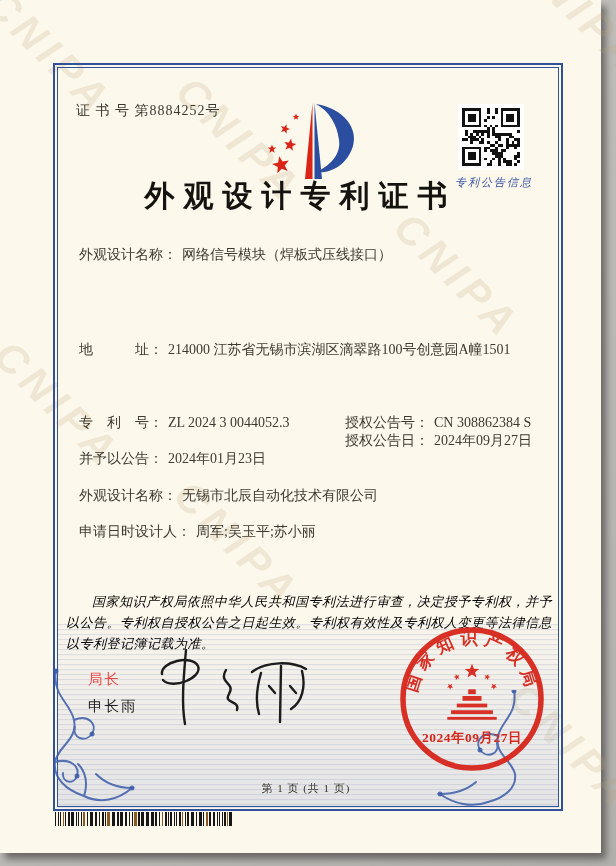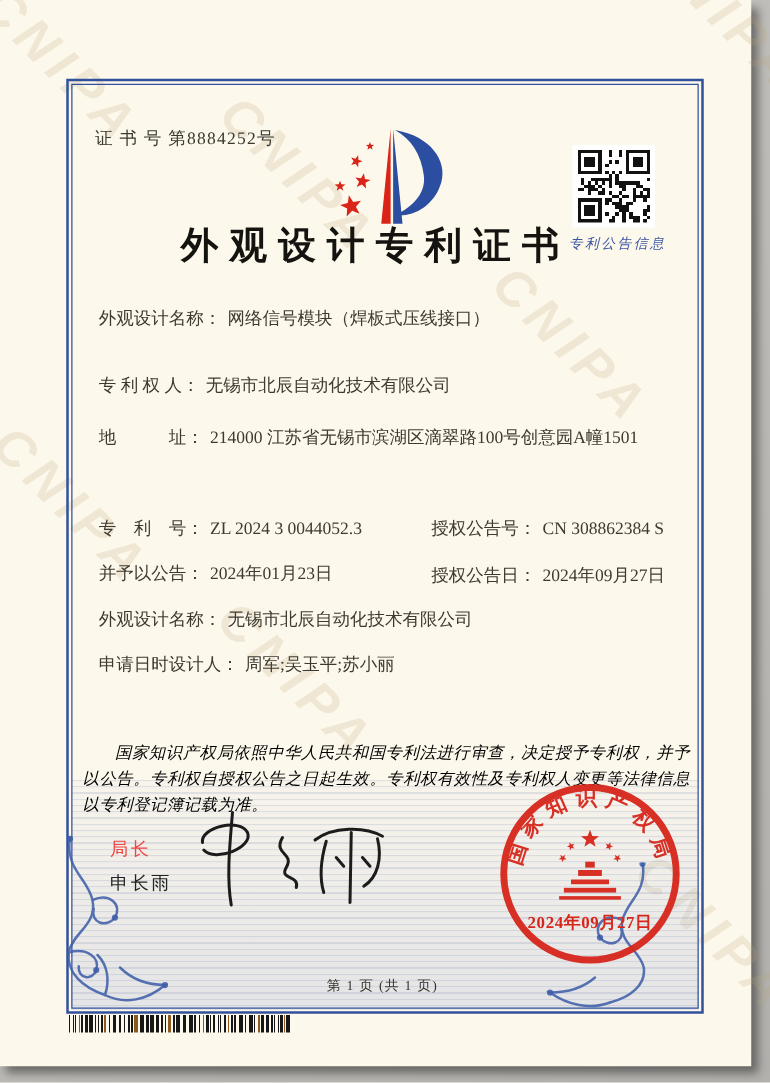--- a/index.html
+++ b/index.html
@@ -36,21 +36,21 @@
         rgba(96,114,170,.16) 0px, rgba(96,114,170,.16) 1px,
         rgba(210,218,238,.12) 1px, rgba(210,218,238,.12) 2px,
         rgba(96,114,170,0) 2px, rgba(96,114,170,0) 5px),
       linear-gradient(180deg, rgba(170,182,214,.05), rgba(170,182,214,.30));
   }
   .cert-no{
     position:absolute;left:76px;top:102px;font-size:14px;color:#3a382f;
     letter-spacing:1px;z-index:4;
   }
   .logo{position:absolute;left:260px;top:99px;width:102px;height:84px;z-index:4;}
-  .qr-block{position:absolute;left:455px;top:116px;width:72px;z-index:4;text-align:left;}
+  .qr-block{position:absolute;left:455px;top:104px;width:72px;z-index:4;text-align:left;}
   .qr-box{width:58px;height:58px;background:#fff;padding:4px;margin:0 auto;}
   .qr-caption{
     margin-top:5px;font-size:11px;color:#3a55a3;font-style:italic;
     letter-spacing:2px;white-space:nowrap;
   }
   .title{
     position:absolute;left:0;top:176px;width:100%;margin:0;text-align:center;
     font-size:30px;font-weight:bold;color:#15130f;letter-spacing:9px;z-index:4;
   }
   .row{position:absolute;left:79px;font-size:14px;color:#3e3a31;z-index:4;white-space:nowrap;}
@@ -264,36 +264,33 @@
         </svg>
     </div>
     <div class="qr-caption">专利公告信息</div>
   </div>
 
   <h1 class="title">外观设计专利证书</h1>
 
   <div class="row" style="top:246px">
     <span class="lbl">外观设计名称：</span><span class="val">网络信号模块（焊板式压线接口）</span>
   </div>
-  <div class="row" style="top:300px">
-    <span class="lbl">专 利 权 人：</span><span class="val">无锡市北辰自动化技术有限公司</span>
-  </div>
   <div class="row" style="top:341px">
     <span class="lbl">地　　　址：</span><span class="val">214000 江苏省无锡市滨湖区滴翠路100号创意园A幢1501</span>
   </div>
   <div class="row" style="top:414px">
     <span class="lbl">专　利　号：</span><span class="val">ZL 2024 3 0044052.3</span>
   </div>
   <div class="row2" style="top:414px">
     <span class="lbl">授权公告号：</span><span class="val">CN 308862384 S</span>
   </div>
   <div class="row" style="top:450px">
     <span class="lbl">并予以公告：</span><span class="val">2024年01月23日</span>
   </div>
-  <div class="row2" style="top:452px">
+  <div class="row2" style="top:432px">
     <span class="lbl">授权公告日：</span><span class="val">2024年09月27日</span>
   </div>
   <div class="row" style="top:487px">
     <span class="lbl">外观设计名称：</span><span class="val">无锡市北辰自动化技术有限公司</span>
   </div>
   <div class="row" style="top:523px">
     <span class="lbl">申请日时设计人：</span><span class="val">周军;吴玉平;苏小丽</span>
   </div>
 
   <p class="legal">国家知识产权局依照中华人民共和国专利法进行审查，决定授予专利权，并予以公告。专利权自授权公告之日起生效。专利权有效性及专利权人变更等法律信息以专利登记簿记载为准。</p>

